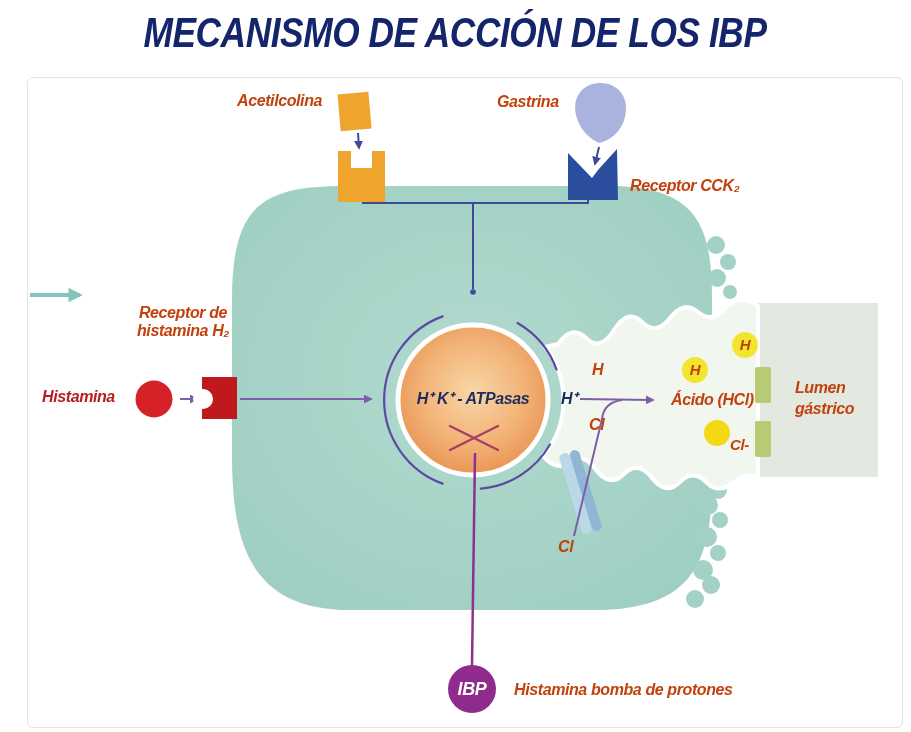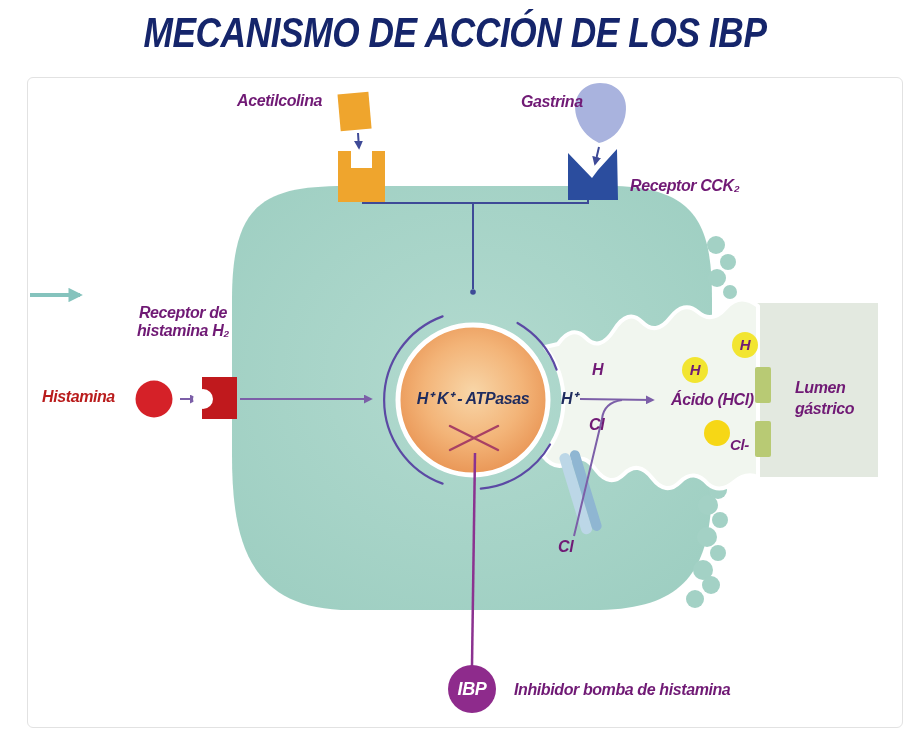--- a/index.html
+++ b/index.html
@@ -1,19 +1,19 @@
 <!DOCTYPE html>
 <html><head>
 <meta charset="utf-8">
 <style>
   html,body{margin:0;padding:0;background:#fff;}
   #stage{position:relative;width:911px;height:732px;background:#ffffff;overflow:hidden;
          font-family:"Liberation Sans",sans-serif;font-style:italic;}
   #shapes{position:absolute;left:0;top:0;}
-  .lbl{position:absolute;font-weight:bold;font-size:16px;line-height:1.15;color:#701a75;
+  .lbl{position:absolute;font-weight:bold;font-size:16px;line-height:1.15;color:#c2410c;
        letter-spacing:-0.4px;white-space:nowrap;}
   .lbl.small{font-size:15px;}
   .lbl.navy{color:#1E2B5E;}
   .lbl.red{color:#b91c1c;}
   .lbl.white{color:#ffffff;}
   .lbl.ctr{transform:translate(-50%,-50%);}
   .lbl.ctrx{transform:translateX(-50%);text-align:center;}
   #title{position:absolute;left:455px;top:8px;transform:translateX(-50%) scaleX(0.82);
          transform-origin:50% 0;font-weight:bold;font-size:43px;color:#15256B;
          letter-spacing:-0.5px;white-space:nowrap;}
@@ -123,21 +123,21 @@
     <rect x="755" y="421" width="16" height="36" rx="2" fill="#B8CA74"></rect>
 
     <circle cx="472" cy="689" r="24" fill="#8E2B8C"></circle>
   </svg>
 
   <div id="title">MECANISMO DE ACCIÓN DE LOS IBP</div>
 
   <div class="lbl" style="left:237px;top:92px;">Acetilcolina</div>
 
 
-  <div class="lbl" style="left:497px;top:93px;margin-left:24px;">Gastrina</div>
+  <div class="lbl" style="left:497px;top:93px;">Gastrina</div>
 
   <div class="lbl" style="left:630px;top:165px;margin-top:12px;">Receptor CCK₂</div>
 
   <div class="lbl ctrx" style="left:183px;top:304px;">
     <div>Receptor de</div>
     <div>histamina H₂</div>
   </div>
 
   <div class="lbl red" style="left:42px;top:388px;">Histamina</div>
 
@@ -159,15 +159,15 @@
 
   <div class="lbl" style="left:795px;top:377px;line-height:21px;">
     <div>Lumen</div>
     <div>gástrico</div>
   </div>
 
   <div class="lbl" style="left:558px;top:538px;">Cl</div>
 
   <div class="lbl white ctr" style="left:472px;top:689px;font-size:18px;">IBP</div>
 
-  <div class="lbl" style="left:514px;top:681px;">Inhibidor bomba de histamina</div>
+  <div class="lbl" style="left:514px;top:681px;">Histamina bomba de protones</div>
 
 </div>
 
 </body></html>

